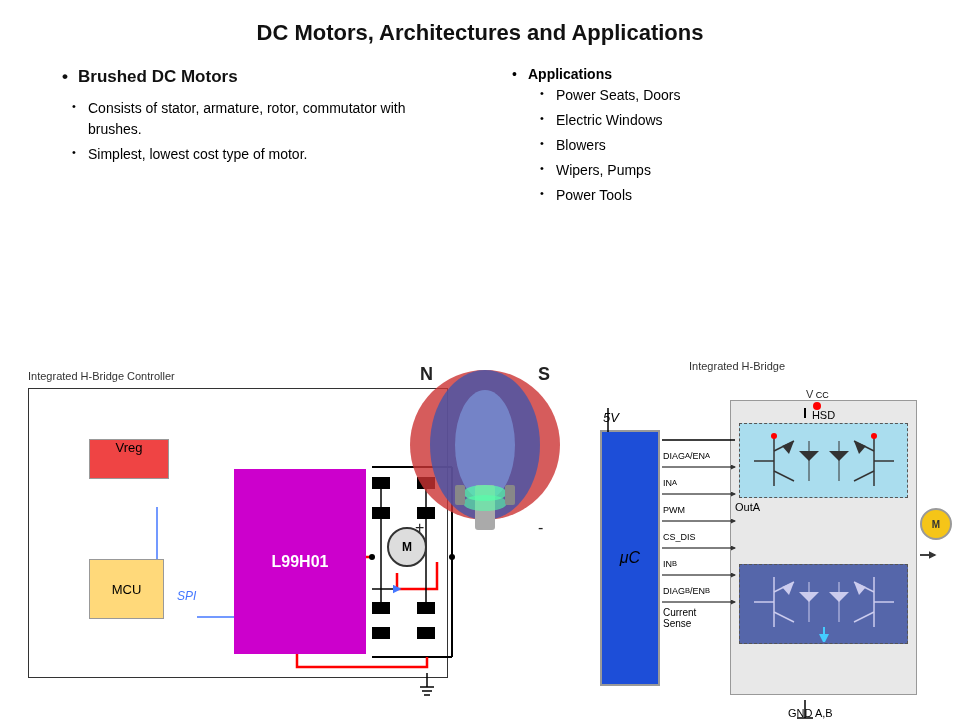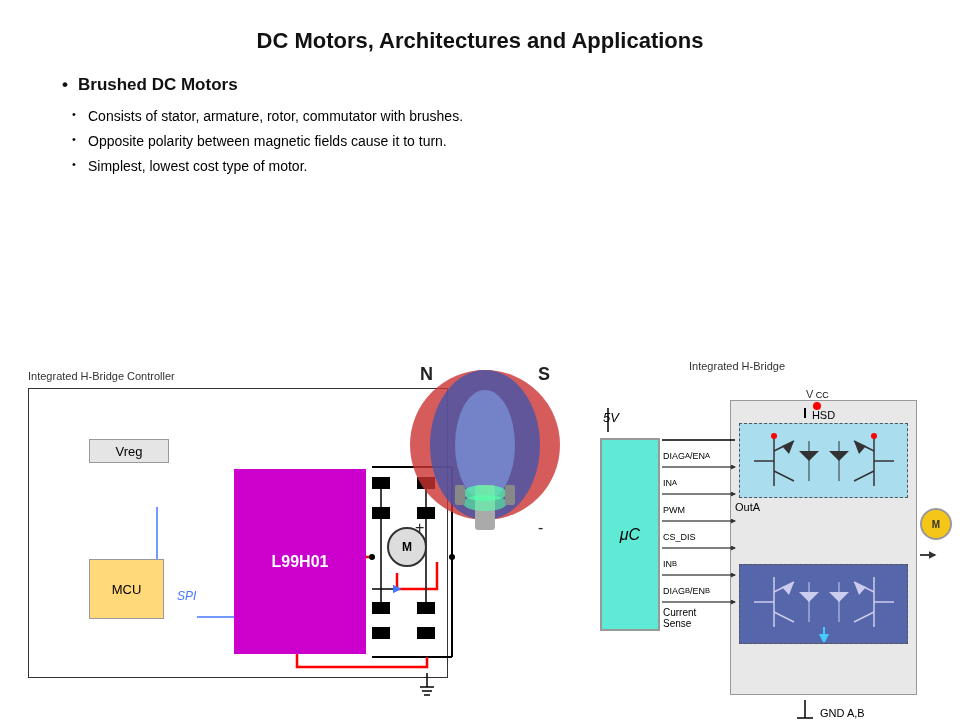--- a/index.html
+++ b/index.html
@@ -10,21 +10,21 @@
       font-family: Arial, sans-serif;
       font-size: 14px;
       overflow: hidden;
       position: relative;
     }
 
     .page-title {
       text-align: center;
       font-size: 22px;
       font-weight: bold;
-      padding: 28px 0 18px 0;
+      padding: 20px 0 18px 0;
       color: #111;
     }
 
     .top-content {
       display: flex;
       flex-direction: row;
       padding: 0 60px;
     }
 
     .left-col {
@@ -110,25 +110,24 @@
       height: 290px;
       border: 1.5px solid #333;
     }
 
     
     .vreg-box {
       position: absolute;
       left: 60px;
       top: 50px;
       width: 80px;
-      height: 24px;
+      height: 40px;
       border: 1.5px solid #999;
-      background: #e5e5e5;
-      display: flex;
-      align-items: center;
+      background: #ef4444;
+      display: flex;
       justify-content: center;
       font-size: 13px;
     }
 
     
     .mcu-box {
       position: absolute;
       left: 60px;
       top: 170px;
       width: 75px;
@@ -204,29 +203,28 @@
       color: #333;
       text-align: center;
     }
 
     
     .uc-block {
       position: absolute;
       left: 600px;
       top: 70px;
       width: 60px;
-      height: 193px;
+      height: 256px;
       border: 2px solid #999;
-      background: #5eead4;
+      background: #1d4ed8;
       display: flex;
       align-items: center;
       justify-content: center;
       font-size: 16px;
       font-style: italic;
-      margin-top: 8px;
     }
 
     
     .fivev-label {
       position: absolute;
       left: 603px;
       top: 50px;
       font-size: 13px;
       font-style: italic;
     }
@@ -291,25 +289,38 @@
 <div class="top-content">
 
   <div class="left-col">
     <div class="section-title">
       <ul class="bullet-list">
         <li>Brushed DC Motors</li>
       </ul>
     </div>
     <ul class="sub-bullet-list">
       <li>Consists of stator, armature, rotor, commutator  with brushes.</li>
-      <li>Opposite polarity between magnetic  fields cause it to turn.</li>
       <li>Simplest,  lowest cost type of motor.</li>
     </ul>
   </div>
 
+  <div class="right-col">
+    <ul class="bullet-list">
+      <li>
+        <strong>Applications</strong>
+        <ul class="sub-bullet-list">
+          <li>Power Seats, Doors</li>
+          <li>Electric Windows</li>
+          <li>Blowers</li>
+          <li>Wipers, Pumps</li>
+          <li>Power Tools</li>
+        </ul>
+      </li>
+    </ul>
+  </div>
 </div>
 
 <div class="diagram-area">
 
   <div class="hbridge-label">Integrated H-Bridge Controller</div>
 
   <div class="hbridge-box">
 
     <svg class="left-wiring" viewBox="0 0 420 290">
 
@@ -487,21 +498,21 @@
         </defs>
       </svg>
     </div>
   </div>
 
   <div style="position:absolute;left:806px;top:28px;font-size:11px;">
     <span style="color:#333;">V</span><span style="font-size:9px"> CC</span>
     <div style="width:8px;height:8px;background:red;border-radius:50%;margin:2px auto;"></div>
   </div>
 
-  <div style="position:absolute;left:788px;top:347px;font-size:11px;margin-left:32px;">GND A,B</div>
+  <div style="position:absolute;left:788px;top:347px;font-size:11px;">GND A,B</div>
 
   <div class="motor-circle-right">
     <span>M</span>
   </div>
 
   <svg style="position:absolute;left:590px;top:30px;width:370px;height:340px;pointer-events:none;">
 
     <line x1="18" y1="18" x2="18" y2="42" stroke="#000" stroke-width="1.5"></line>
 
     <line x1="215" y1="310" x2="215" y2="328" stroke="#000" stroke-width="1.5"></line>

